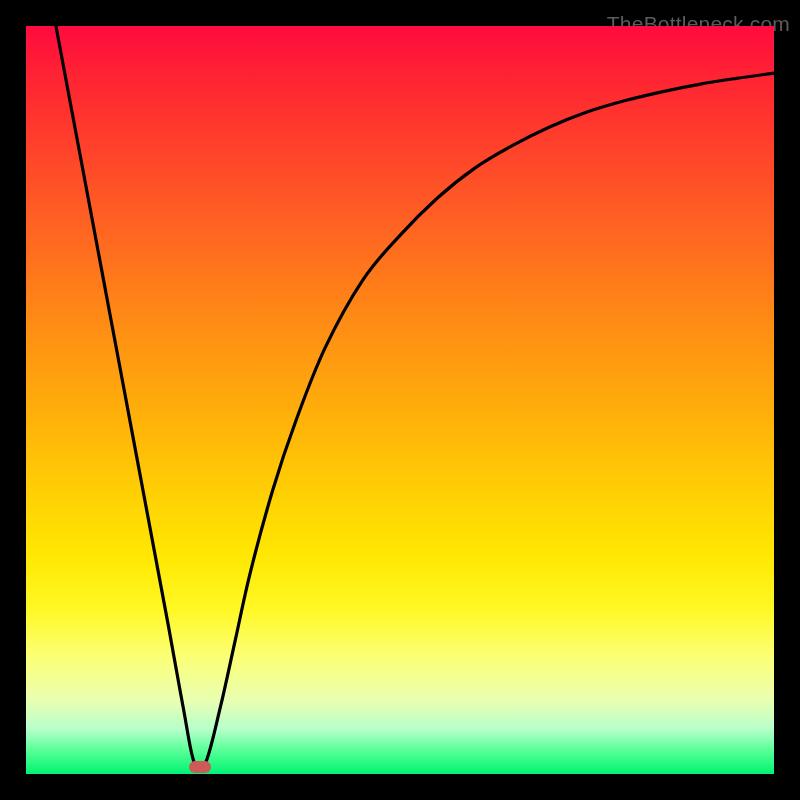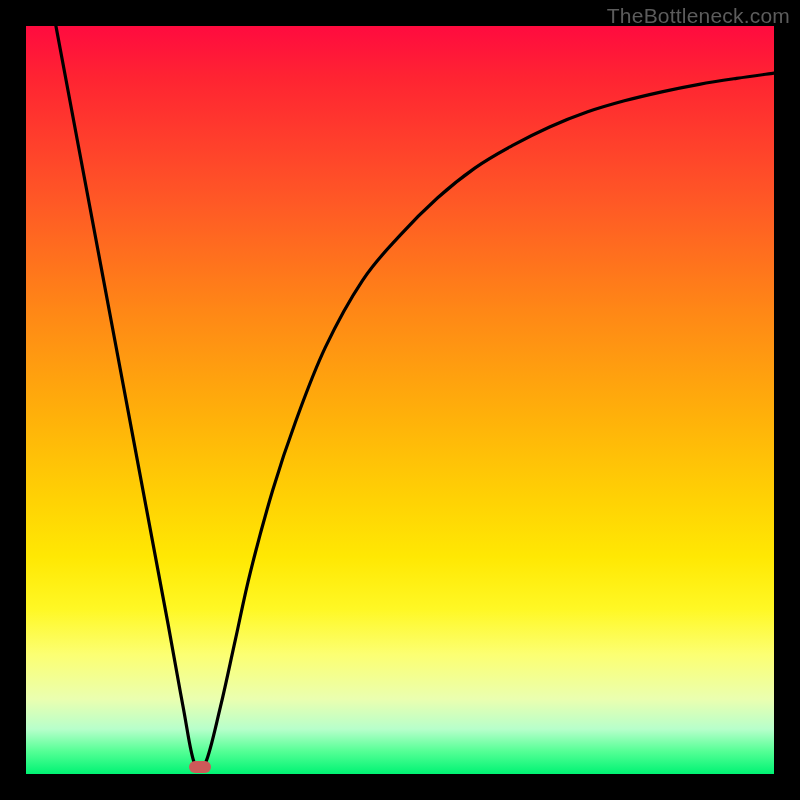--- a/index.html
+++ b/index.html
@@ -34,21 +34,21 @@
       #fff825 78%,
       #fcff72 84%,
       #eaffb0 90%,
       #b7ffcb 94%,
       #54ff95 97%,
       #00f373 100%
     );
   }
   .watermark {
     position: absolute;
-    top: 4px;
+    top: 12px;
     right: 10px;
     font-size: 21px;
     font-weight: 500;
     color: #5c5c5c;
     letter-spacing: 0.2px;
     user-select: none;
   }
   svg.curve {
     position: absolute;
     left: 0;

